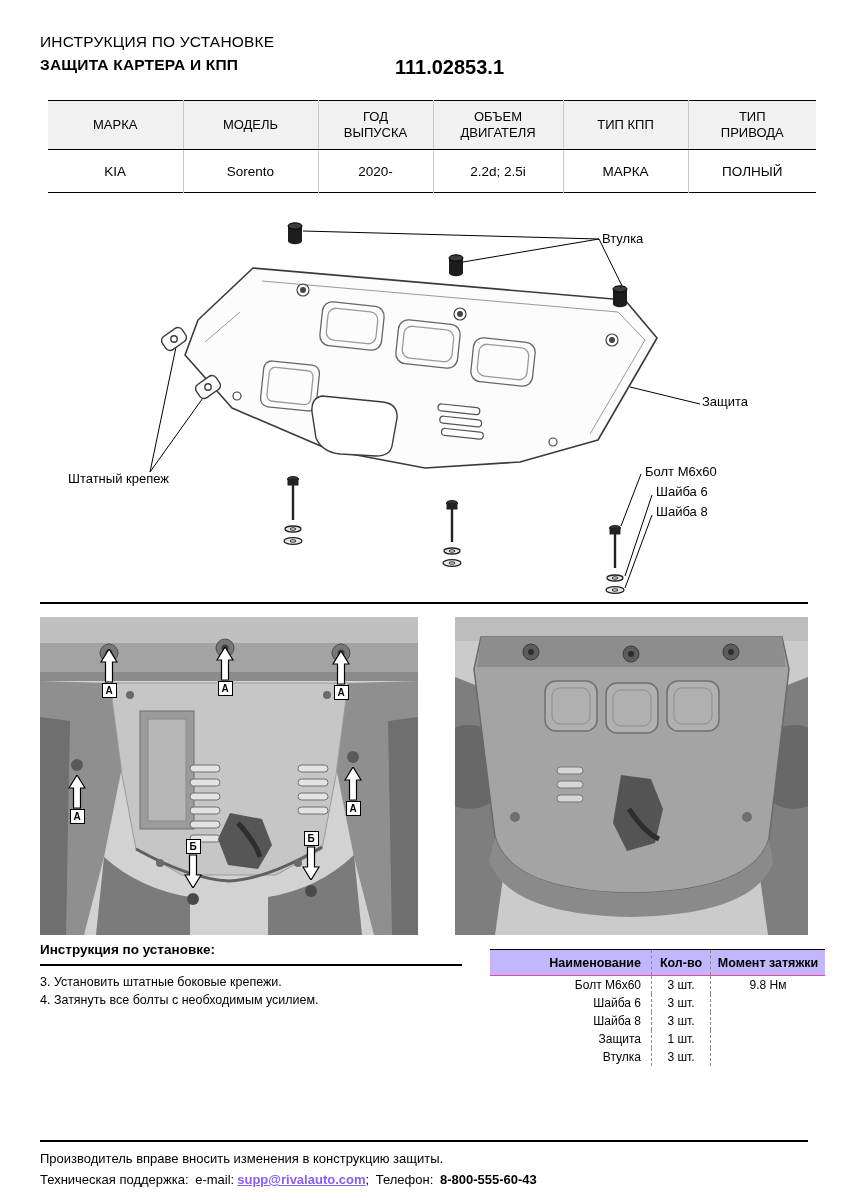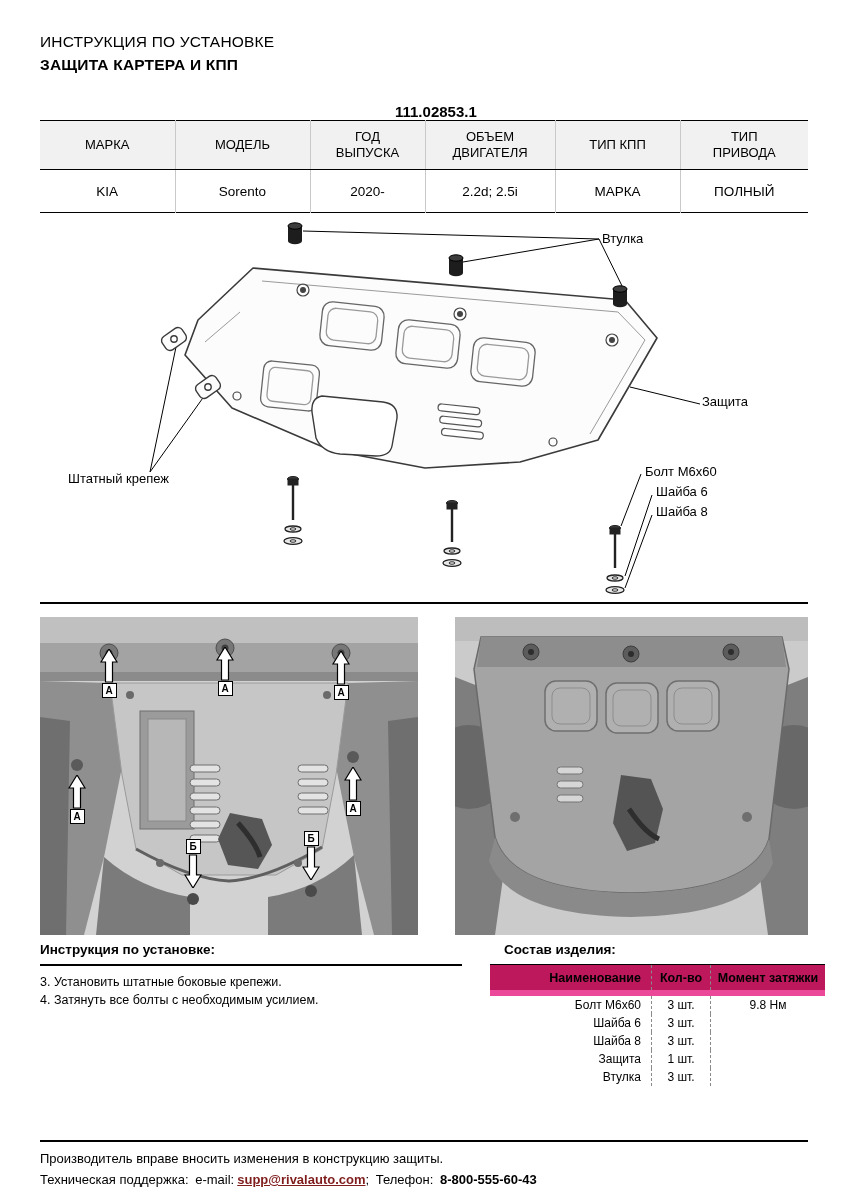--- a/index.html
+++ b/index.html
@@ -3,25 +3,25 @@
 <meta charset="utf-8">
 <style>
   html,body{margin:0;padding:0;background:#ffffff;}
   .page{
     position:relative;width:848px;height:1200px;background:#fff;
     font-family:"Liberation Sans", sans-serif;color:#000;overflow:hidden;margin:0 auto;
   }
   
   .title1{position:absolute;left:40px;top:33px;font-size:15.5px;letter-spacing:.2px;}
   .title2{position:absolute;left:40px;top:56px;font-size:15.5px;font-weight:bold;letter-spacing:.2px;}
-  .part-no{position:absolute;left:395px;top:56px;font-size:15px;font-weight:bold;margin-top:47px;}
+  .part-no{position:absolute;left:395px;top:56px;font-size:20px;font-weight:bold;}
   
   table.spec{
-    position:absolute;left:40px;top:100px;width:768px;border-collapse:collapse;
-    border-top:1.5px solid #000;border-bottom:1.5px solid #000;table-layout:fixed;margin-top:20px;
+    position:absolute;left:48px;top:100px;width:768px;border-collapse:collapse;
+    border-top:1.5px solid #000;border-bottom:1.5px solid #000;table-layout:fixed;
   }
   table.spec th{
     background:#f1f1f1;font-weight:normal;font-size:13px;height:46px;
     border-bottom:1px solid #000;white-space:pre-line;text-align:center;vertical-align:middle;line-height:16px;
   }
   table.spec td{font-size:13.5px;height:40px;text-align:center;vertical-align:middle;}
   table.spec th + th, table.spec td + td{border-left:1px solid #c9c9c9;}
   
   .diagram{position:absolute;left:0;top:190px;width:848px;height:412px;}
   .diagram svg{position:absolute;left:0;top:0;}
@@ -44,35 +44,35 @@
   }
   
   .instructions{position:absolute;left:40px;top:942px;width:422px;}
   .sec-title{font-size:13.5px;font-weight:bold;}
   .sec-underline{height:1.5px;background:#000;margin-top:7px;margin-bottom:9px;}
   .step{font-size:12.5px;line-height:15.5px;margin-bottom:3px;}
   .parts-col{position:absolute;left:490px;top:942px;width:318px;}
   .parts-col .sec-title{padding-left:14px;}
   table.parts{width:318px;border-collapse:collapse;margin-top:7px;table-layout:fixed;}
   table.parts th{
-    background:#be185d;font-size:12.5px;font-weight:bold;height:23px;
-    border-top:1px solid #000;border-bottom:6px solid #ec4899;text-align:center;vertical-align:middle;
+    background:#c4b5fd;font-size:12.5px;font-weight:bold;height:23px;
+    border-top:1px solid #000;border-bottom:1px solid #ec4899;text-align:center;vertical-align:middle;
   }
   table.parts td{font-size:12px;height:16px;vertical-align:middle;}
   table.parts .c-name{width:150px;text-align:right;padding-right:10px;}
   table.parts .c-qty{width:56px;text-align:center;}
   table.parts .c-tq{width:112px;text-align:center;}
   table.parts th:nth-child(2), table.parts td:nth-child(2),
   table.parts th:nth-child(3), table.parts td:nth-child(3){border-left:1px dashed #8a8a8a;}
   
   .hr-bottom{position:absolute;left:40px;top:1140px;width:768px;height:2px;background:#000;}
   .foot-notice{position:absolute;left:40px;top:1151px;font-size:13px;}
   .foot-support{position:absolute;left:40px;top:1172px;font-size:13px;}
   .foot-support span{margin-right:3px;margin-top:28px;}
-  a.email{color:#7f1d1d;font-weight:bold;text-decoration:underline;cursor:pointer;margin-right:0;}
+  a.email{color:#8b5cf6;font-weight:bold;text-decoration:underline;cursor:pointer;margin-right:0;}
   .phone{font-weight:bold;text-align:right;}
 </style>
 </head>
 <body>
 
 <div class="page">
 
   <div class="title1">ИНСТРУКЦИЯ ПО УСТАНОВКЕ</div>
   <div class="title2">ЗАЩИТА КАРТЕРА И КПП</div>
   <div class="part-no">111.02853.1</div>
@@ -366,21 +366,20 @@
   </div>
 
   <div class="instructions">
     <div class="sec-title">Инструкция по установке:</div>
     <div class="sec-underline"></div>
     <div class="step">3. Установить штатные боковые крепежи.</div>
     <div class="step">4. Затянуть все болты с необходимым усилием.</div>
   </div>
 
   <div class="parts-col">
-    <div class="sec-title">Состав изделия:</div>
     <table class="parts">
       <thead>
         <tr>
           <th class="c-name">Наименование</th>
           <th class="c-qty">Кол-во</th>
           <th class="c-tq">Момент затяжки</th>
         </tr>
       </thead>
       <tbody>
         <tr>

